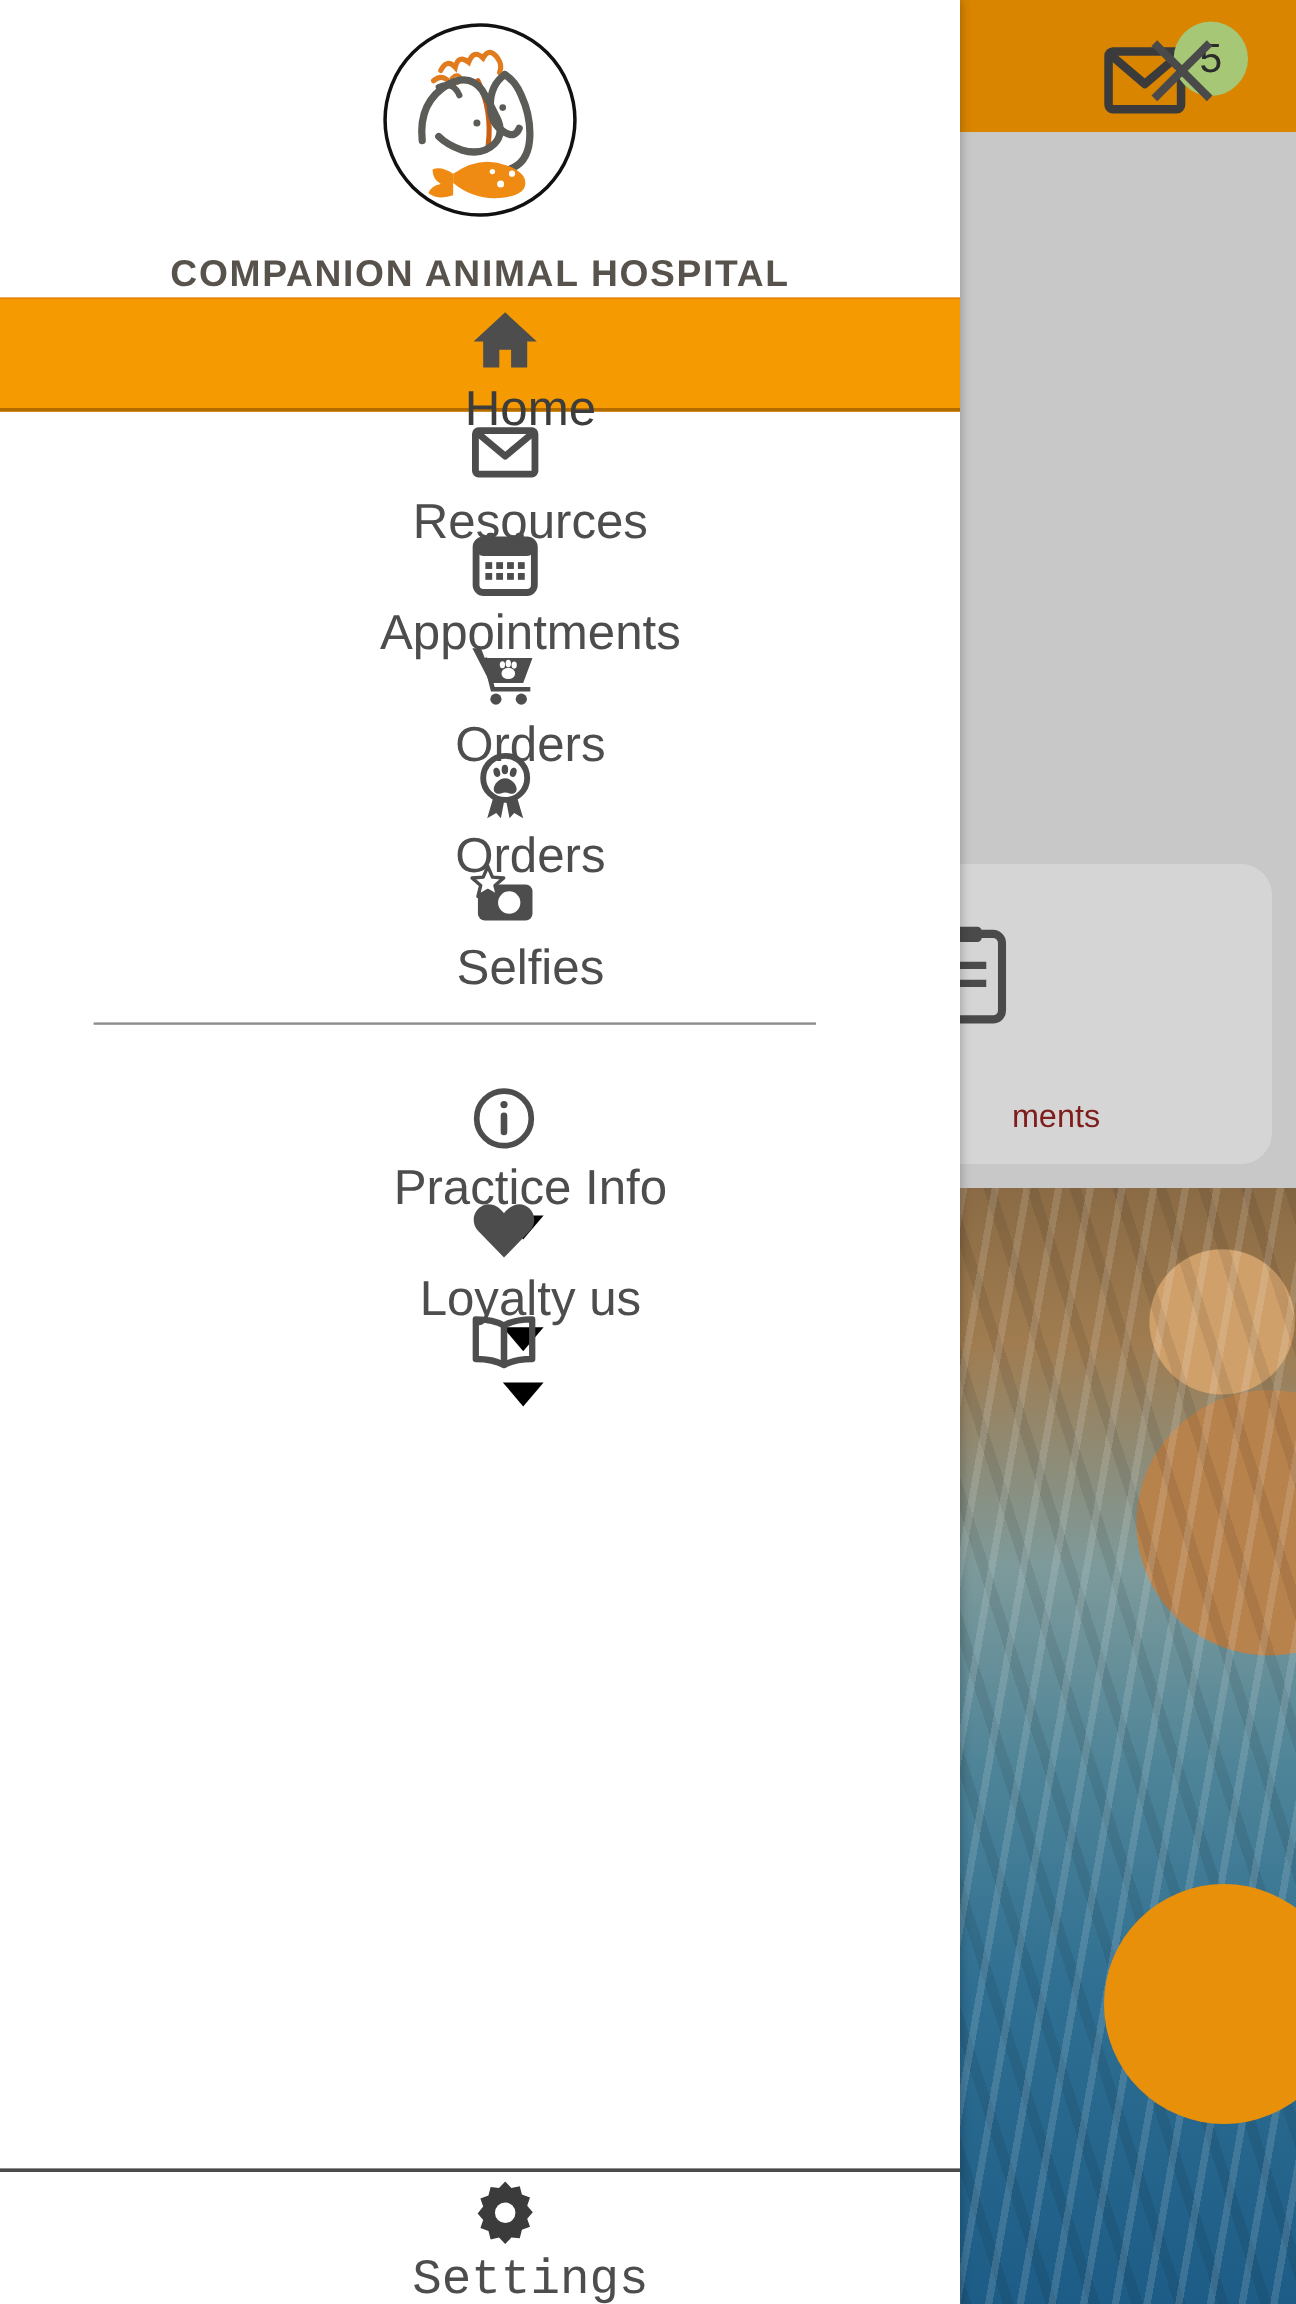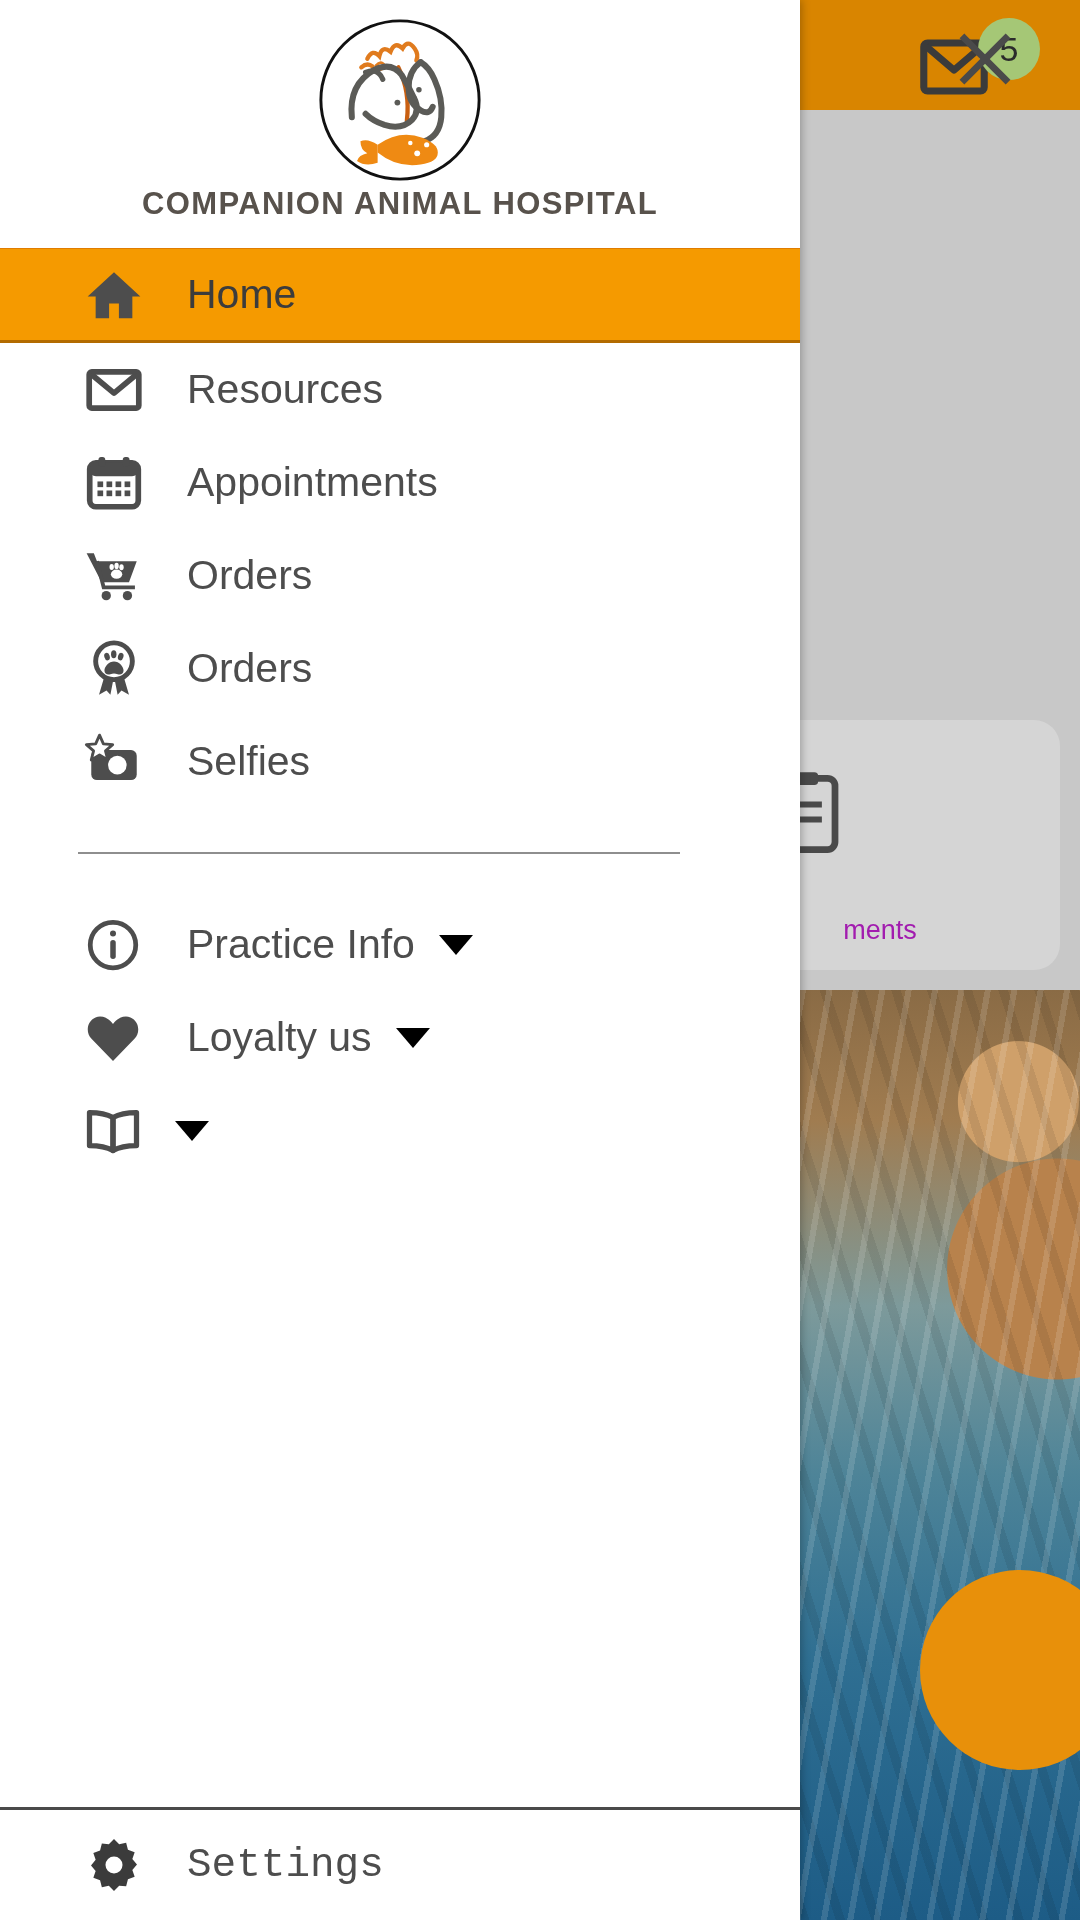--- a/index.html
+++ b/index.html
@@ -32,21 +32,21 @@
     font-size:34px; display:flex; align-items:center; justify-content:center;
   }
   #bg-card {
     position:absolute; left:700px; top:720px;
     width:360px; height:250px; border-radius:26px;
     background:#d5d5d5;
   }
   #bg-card-icon { position:absolute; left:60px; top:42px; }
   #bg-card-label {
     position:absolute; left:0; right:0; bottom:24px;
-    text-align:center; font-size:27px; color:#a21caf;
+    text-align:center; font-size:27px; color:#7f1d1d;
   }
   #bg-photo {
     position:absolute; left:800px; right:0; top:990px; bottom:0;
     background:
       radial-gradient(circle at 78% 12%, #cfa06a 0 60px, transparent 61px),
       radial-gradient(circle at 92% 30%, #b8824c 0 110px, transparent 111px),
       linear-gradient(180deg,#8a6b45 0%,#a07c50 14%,#7d9a9b 34%,#4e8498 52%,#2f6f92 72%,#1d5c86 100%);
   }
   #bg-photo-streaks {
     position:absolute; inset:0;
@@ -68,38 +68,39 @@
     display:flex; flex-direction:column;
     box-shadow:2px 0 8px rgba(0,0,0,.25);
   }
   #drawer-brand {
     height:248px; flex:0 0 248px;
     display:flex; flex-direction:column; align-items:center;
     justify-content:flex-start; padding-top:14px;
   }
   #brand-logo { width:172px; height:172px; }
   #brand-name {
-    margin-top:0;
+    margin-top:24px;
     font-size:31px; font-weight:bold; letter-spacing:1.4px;
     color:#58524c;
     text-align:right;
   }
 
   #close-button {
     position:absolute; top:12px; right:-232px;
     width:94px; height:94px;
     display:flex; align-items:center; justify-content:center;
     cursor:pointer; z-index:5;
   }
 
   #nav-primary { flex:0 0 auto; }
   .nav-row {
     display:flex; align-items:center;
-    height:93px; padding-left:83px;
+    height:93px; padding-left:48px;
     cursor:pointer;
+    flex-direction:column;
   }
   .nav-row.active {
     background:#f59a00;
     border-top:1px solid #e07c00;
     border-bottom:3px solid #b36b00;
     height:95px;
   }
   .nav-icon {
     width:68px; flex:0 0 68px;
     display:flex; align-items:center; justify-content:flex-start;

